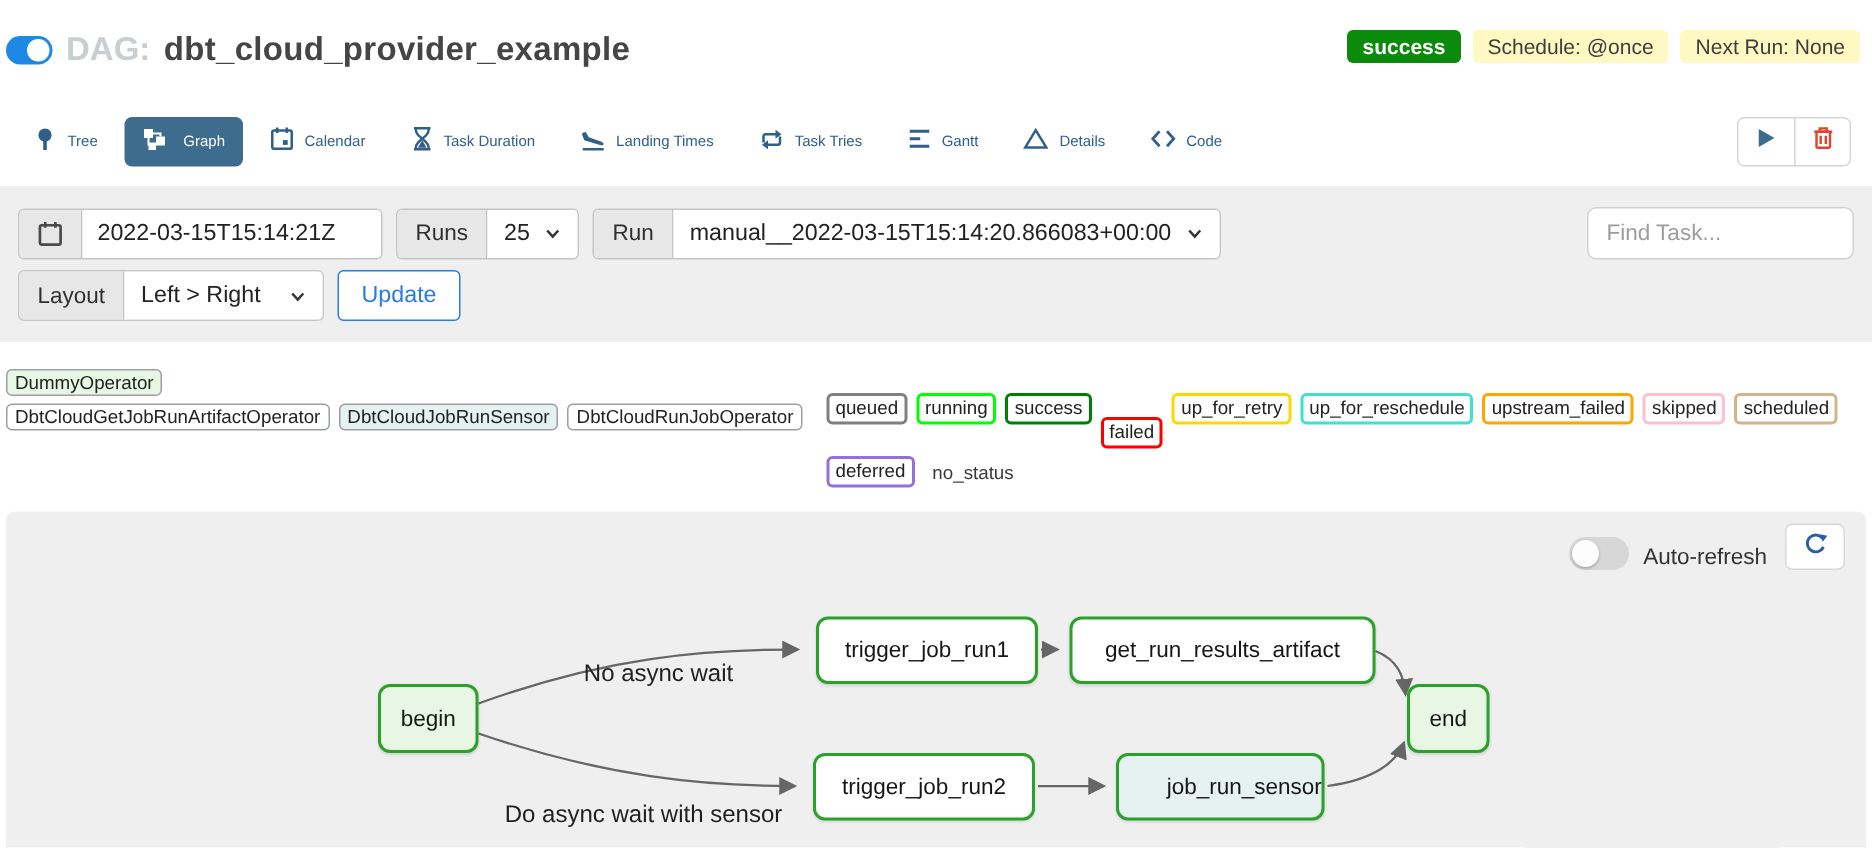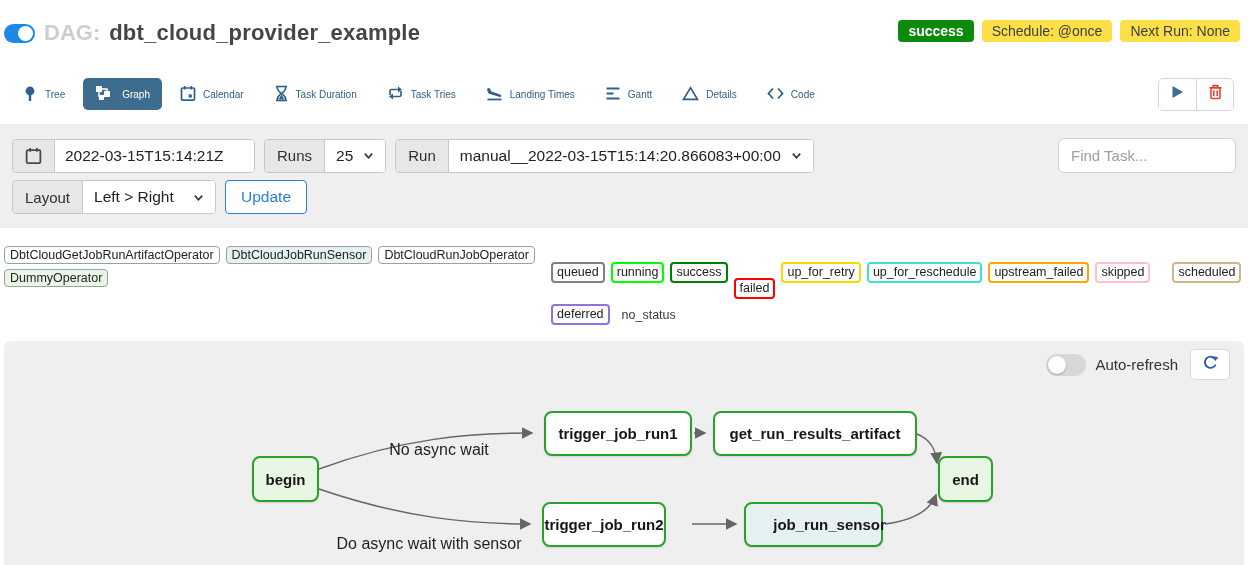--- a/index.html
+++ b/index.html
@@ -10,21 +10,21 @@
   .header { position: relative; padding: 20px 6px 0 4px; height: 66px; }
   .title-wrap { display: flex; align-items: center; gap: 9px; }
   .toggle { width: 31px; height: 19px; border-radius: 10px; background: #1e88e5;
             position: relative; flex: 0 0 auto; cursor: pointer; }
   .toggle .knob { position: absolute; top: 2px; width: 15px; height: 15px;
                   border-radius: 50%; background: #fff; }
   .toggle.on .knob { right: 2px; }
   .dag-prefix { font-size: 22px; font-weight: 700; color: #c9ced3; }
   .dag-title  { font-size: 22px; font-weight: 700; color: #454545; letter-spacing: .2px; }
   .header-badges { position: absolute; right: 8px; top: 20px; display: flex; gap: 8px; }
-  .badge { font-size: 14px; padding: 3px 10px; border-radius: 4px; background: #fde047;
+  .badge { font-size: 14px; padding: 3px 10px; border-radius: 4px; background: #fef9c3;
            color: #3d3d3d; font-weight: 500; white-space: nowrap; }
   .badge.success { background: #0b8a0b; color: #fff; font-weight: 700; }
 
   
   .tabbar { display: flex; align-items: center; padding: 10px 14px 12px 10px; height: 58px; }
   .tab { display: flex; align-items: center; gap: 7px; padding: 7px 12px; margin-right: 6px;
          font-size: 10px; font-weight: 500; color: #30608a; border-radius: 5px; cursor: pointer;
          white-space: nowrap; }
   .tab svg { flex: 0 0 auto; }
   .tab.selected { background: #3d6c8f; color: #fff; gap: 11px; }
@@ -64,25 +64,25 @@
   .st-badge { border: 2px solid #000000; border-radius: 4px; padding: 0 4px;
               font-size: 12.5px; line-height: 17px; color: #222; background: #fff; white-space: nowrap; }
   .no-status { font-size: 12.5px; color: #3a3a3a; margin-left: 6px; }
 
   
   .graph-panel { position: relative; margin: 6px 4px 0 4px; height: 244px;
                  background: #efefef; border-radius: 6px; }
   .graph-edges { position: absolute; inset: 0; width: 100%; height: 100%; }
   .node { position: absolute; border: 2px solid #2aa22a; border-radius: 8px; background: #fff;
           display: flex; align-items: center; justify-content: center; font-size: 15px;
-          color: #161616; font-weight: 700; cursor: pointer;
+          color: #161616; font-weight: 400; cursor: pointer;
           box-shadow: 0 1px 2px rgba(0,0,0,.12); white-space: nowrap; text-align: right; }
   .edge-label { position: absolute; font-size: 16px; color: #1f1f1f; text-align: center; }
   .refresh-wrap { position: absolute; top: 8px; right: 14px; display: flex;
-                  align-items: center; gap: 9px; }
+                  align-items: flex-end; gap: 9px; }
   .toggle-off { width: 40px; height: 22px; border-radius: 11px; background: #d7d7d7;
                 position: relative; cursor: pointer; }
   .toggle-off .knob { position: absolute; left: 2px; top: 2px; width: 18px; height: 18px;
                       border-radius: 50%; background: #fdfdfd; box-shadow: 0 1px 2px rgba(0,0,0,.25); }
   .ar-label { font-size: 15px; color: #333; }
   .refresh-btn { width: 40px; height: 31px; background: #fff; border: 1px solid #d8d8d8;
                  border-radius: 5px; display: flex; align-items: center; justify-content: center;
                  cursor: pointer; margin-left: 3px; }
 </style>
 </head>
@@ -146,38 +146,38 @@
           <path d="M3.2 2 C3.2 6 6 7 7.5 8.5 C9 10 11.8 11 11.8 15"></path>
           <path d="M11.8 2 C11.8 6 9 7 7.5 8.5 C6 10 3.2 11 3.2 15"></path>
           <polygon points="7.5,9.5 4.6,14.5 10.4,14.5" fill="currentColor" stroke="none"></polygon>
         </svg>
     </span>
     <span>Task Duration</span>
   </div>
 
   <div class="tab">
     <span>
+      <svg width="17" height="16" viewBox="0 0 17 16">
+          <path d="M1.5 14.5 H15.5" stroke="currentColor" stroke-width="1.8"></path>
+          <path d="M1.5 3.5 L3.5 3 L5.5 6.5 L14 9.5 Q15.8 10.2 15.3 11.3 Q14.8 12.2 13 11.7 L2.5 8.5 L1 4.5 Z" fill="currentColor"></path>
+        </svg>
+    </span>
+    <span>Landing Times</span>
+  </div>
+
+  <div class="tab">
+    <span>
       <svg width="17" height="16" viewBox="0 0 17 16" stroke="currentColor" fill="none" stroke-width="1.7">
           <path d="M3 10 V6 Q3 4.5 4.5 4.5 H12"></path>
           <polygon points="11,1.5 15,4.5 11,7.5" fill="currentColor" stroke="none"></polygon>
           <path d="M14 6 V10 Q14 11.5 12.5 11.5 H5"></path>
           <polygon points="6,8.5 2,11.5 6,14.5" fill="currentColor" stroke="none"></polygon>
         </svg>
     </span>
     <span>Task Tries</span>
-  </div>
-
-  <div class="tab">
-    <span>
-      <svg width="17" height="16" viewBox="0 0 17 16">
-          <path d="M1.5 14.5 H15.5" stroke="currentColor" stroke-width="1.8"></path>
-          <path d="M1.5 3.5 L3.5 3 L5.5 6.5 L14 9.5 Q15.8 10.2 15.3 11.3 Q14.8 12.2 13 11.7 L2.5 8.5 L1 4.5 Z" fill="currentColor"></path>
-        </svg>
-    </span>
-    <span>Landing Times</span>
   </div>
 
   <div class="tab">
     <span>
       <svg width="16" height="15" viewBox="0 0 16 15" stroke="currentColor" stroke-width="2">
           <path d="M1.5 2.5 H14.5"></path>
           <path d="M1.5 7.5 H8.5"></path>
           <path d="M1.5 12.5 H14.5"></path>
         </svg>
     </span>
@@ -269,40 +269,40 @@
           </svg>
       </div>
     </div>
     <button class="update-btn">Update</button>
   </div>
 </div>
 
 <div class="legend">
   <div class="legend-col legend-ops">
     <div class="lrow">
+      <span class="op-badge" style="background: rgb(232, 247, 228);">DummyOperator</span>
+    </div>
+    <div class="lrow">
       <span class="op-badge" style="background: rgb(255, 255, 255);">DbtCloudGetJobRunArtifactOperator</span>
       <span class="op-badge" style="background: rgb(230, 241, 242);">DbtCloudJobRunSensor</span>
       <span class="op-badge" style="background: rgb(255, 255, 255);">DbtCloudRunJobOperator</span>
-    </div>
-    <div class="lrow">
-      <span class="op-badge" style="background: rgb(232, 247, 228);">DummyOperator</span>
     </div>
   </div>
 
   <div class="legend-col">
     <div class="lrow">
       <span class="st-badge" style="border-color: rgb(128, 128, 128);">queued</span>
       <span class="st-badge" style="border-color: rgb(0, 255, 0);">running</span>
       <span class="st-badge" style="border-color: rgb(0, 128, 0);">success</span>
       <span class="st-badge" style="border-color: rgb(255, 0, 0); margin-top: 32px;">failed</span>
       <span class="st-badge" style="border-color: rgb(255, 215, 0);">up_for_retry</span>
       <span class="st-badge" style="border-color: rgb(64, 224, 208);">up_for_reschedule</span>
       <span class="st-badge" style="border-color: rgb(255, 165, 0);">upstream_failed</span>
       <span class="st-badge" style="border-color: rgb(255, 192, 203);">skipped</span>
-      <span class="st-badge" style="border-color: rgb(210, 180, 140); margin-left: 16px;">scheduled</span>
+      <span class="st-badge" style="border-color: rgb(210, 180, 140);">scheduled</span>
     </div>
     <div class="lrow">
       <span class="st-badge" style="border-color: rgb(147, 112, 219);">deferred</span>
       <span class="no-status">no_status</span>
     </div>
   </div>
 </div>
 
 <div class="graph-panel">
 
@@ -324,21 +324,21 @@
 
   <div class="edge-label" style="left:345px; top:100px; width:180px;">No async wait</div>
   <div class="edge-label" style="left:295px; top:194px; width:260px;">Do async wait with sensor</div>
 
   <div class="node" style="left: 248px; top: 115px; width: 67px; height: 46px; background: rgb(232, 247, 228); border-color: rgb(42, 162, 42);">begin</div>
 
   <div class="node" style="left: 540px; top: 70px; width: 148px; height: 45px; background: rgb(255, 255, 255); border-color: rgb(42, 162, 42);">trigger_job_run1</div>
 
   <div class="node" style="left: 709px; top: 70px; width: 204px; height: 45px; background: rgb(255, 255, 255); border-color: rgb(42, 162, 42);">get_run_results_artifact</div>
 
-  <div class="node" style="left: 538px; top: 161px; width: 124px; height: 45px; background: rgb(255, 255, 255); border-color: rgb(42, 162, 42);">trigger_job_run2</div>
+  <div class="node" style="left: 538px; top: 161px; width: 148px; height: 45px; background: rgb(255, 255, 255); border-color: rgb(42, 162, 42);">trigger_job_run2</div>
 
   <div class="node" style="left: 740px; top: 161px; width: 139px; height: 45px; background: rgb(230, 241, 242); border-color: rgb(42, 162, 42); padding-left: 32px;">job_run_sensor</div>
 
   <div class="node" style="left: 934px; top: 115px; width: 55px; height: 46px; background: rgb(232, 247, 228); border-color: rgb(42, 162, 42);">end</div>
 
   <div class="refresh-wrap">
     <div class="toggle-off">
       <div class="knob"></div>
     </div>
     <span class="ar-label">Auto-refresh</span>

